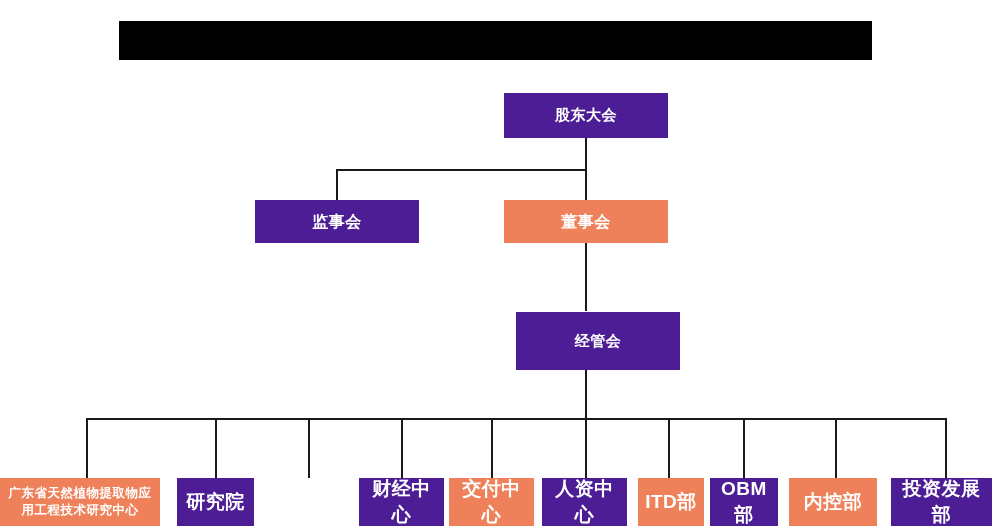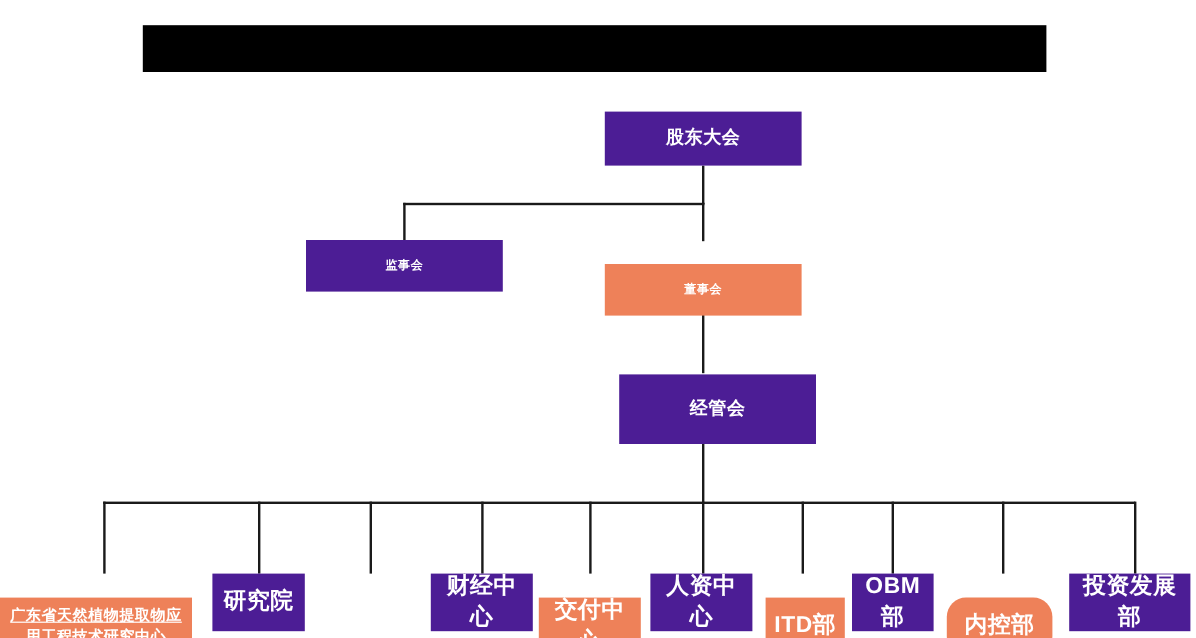--- a/index.html
+++ b/index.html
@@ -30,29 +30,29 @@
     justify-content: center;
     text-align: center;
     color: #ffffff;
     font-weight: bold;
     letter-spacing: 0.5px;
     box-sizing: border-box;
     line-height: 1.35;
     z-index: 3;
   }
   .node.dark  { background: #4c1d95; }
-  .node.light { background: #EE8159; margin-top: 20px; }
+  .node.light { background: #EE8159; }
   .node .label {
     display: block;
     width: 100%;
     padding: 0 4px;
     white-space: pre-line;
   }
   .node.level-1 { font-size: 15px; }
-  .node.level-2 { font-size: 10px; }
+  .node.level-2 { font-size: 16px; }
   .node.level-3 { font-size: 15px; }
   .node.level-4 { font-size: 19px; }
   .node.multiline { font-size: 12.5px; }
 
   
   .conn {
     position: absolute;
     background: #1a1a1a;
     z-index: 1;
   }
@@ -99,21 +99,21 @@
     <span class="label">监事会</span>
   </div>
   <div class="node light level-2" style="left:504px; top:200px; width:164px; height:43px;">
     <span class="label">董事会</span>
   </div>
 
   <div class="node dark level-3" style="left:516px; top:312px; width:164px; height:58px;">
     <span class="label">经管会</span>
   </div>
 
-  <div class="node light multiline" style="left:0px; top:478px; width:160px; height:48px;text-decoration:underline;">
+  <div class="node light multiline" style="left:0px; top:478px; width:160px; height:48px;">
     <span class="label">广东省天然植物提取物应
 用工程技术研究中心</span>
   </div>
 
   <div class="node dark level-4" style="left:177px; top:478px; width:77px; height:48px;">
     <span class="label">研究院</span>
   </div>
 
 
   <div class="node dark level-4" style="left:359px; top:478px; width:85px; height:48px;">
@@ -129,21 +129,21 @@
   </div>
 
   <div class="node light level-4" style="left:638px; top:478px; width:66px; height:48px;">
     <span class="label">ITD部</span>
   </div>
 
   <div class="node dark level-4" style="left:710px; top:478px; width:68px; height:48px;">
     <span class="label">OBM部</span>
   </div>
 
-  <div class="node light level-4" style="left:789px; top:478px; width:88px; height:48px;border-radius:16px;">
+  <div class="node light level-4" style="left:789px; top:478px; width:88px; height:48px;">
     <span class="label">内控部</span>
   </div>
 
   <div class="node dark level-4" style="left:891px; top:478px; width:101px; height:48px;text-align:center;">
     <span class="label">投资发展部</span>
   </div>
 
 </div>
 
 </body></html>

